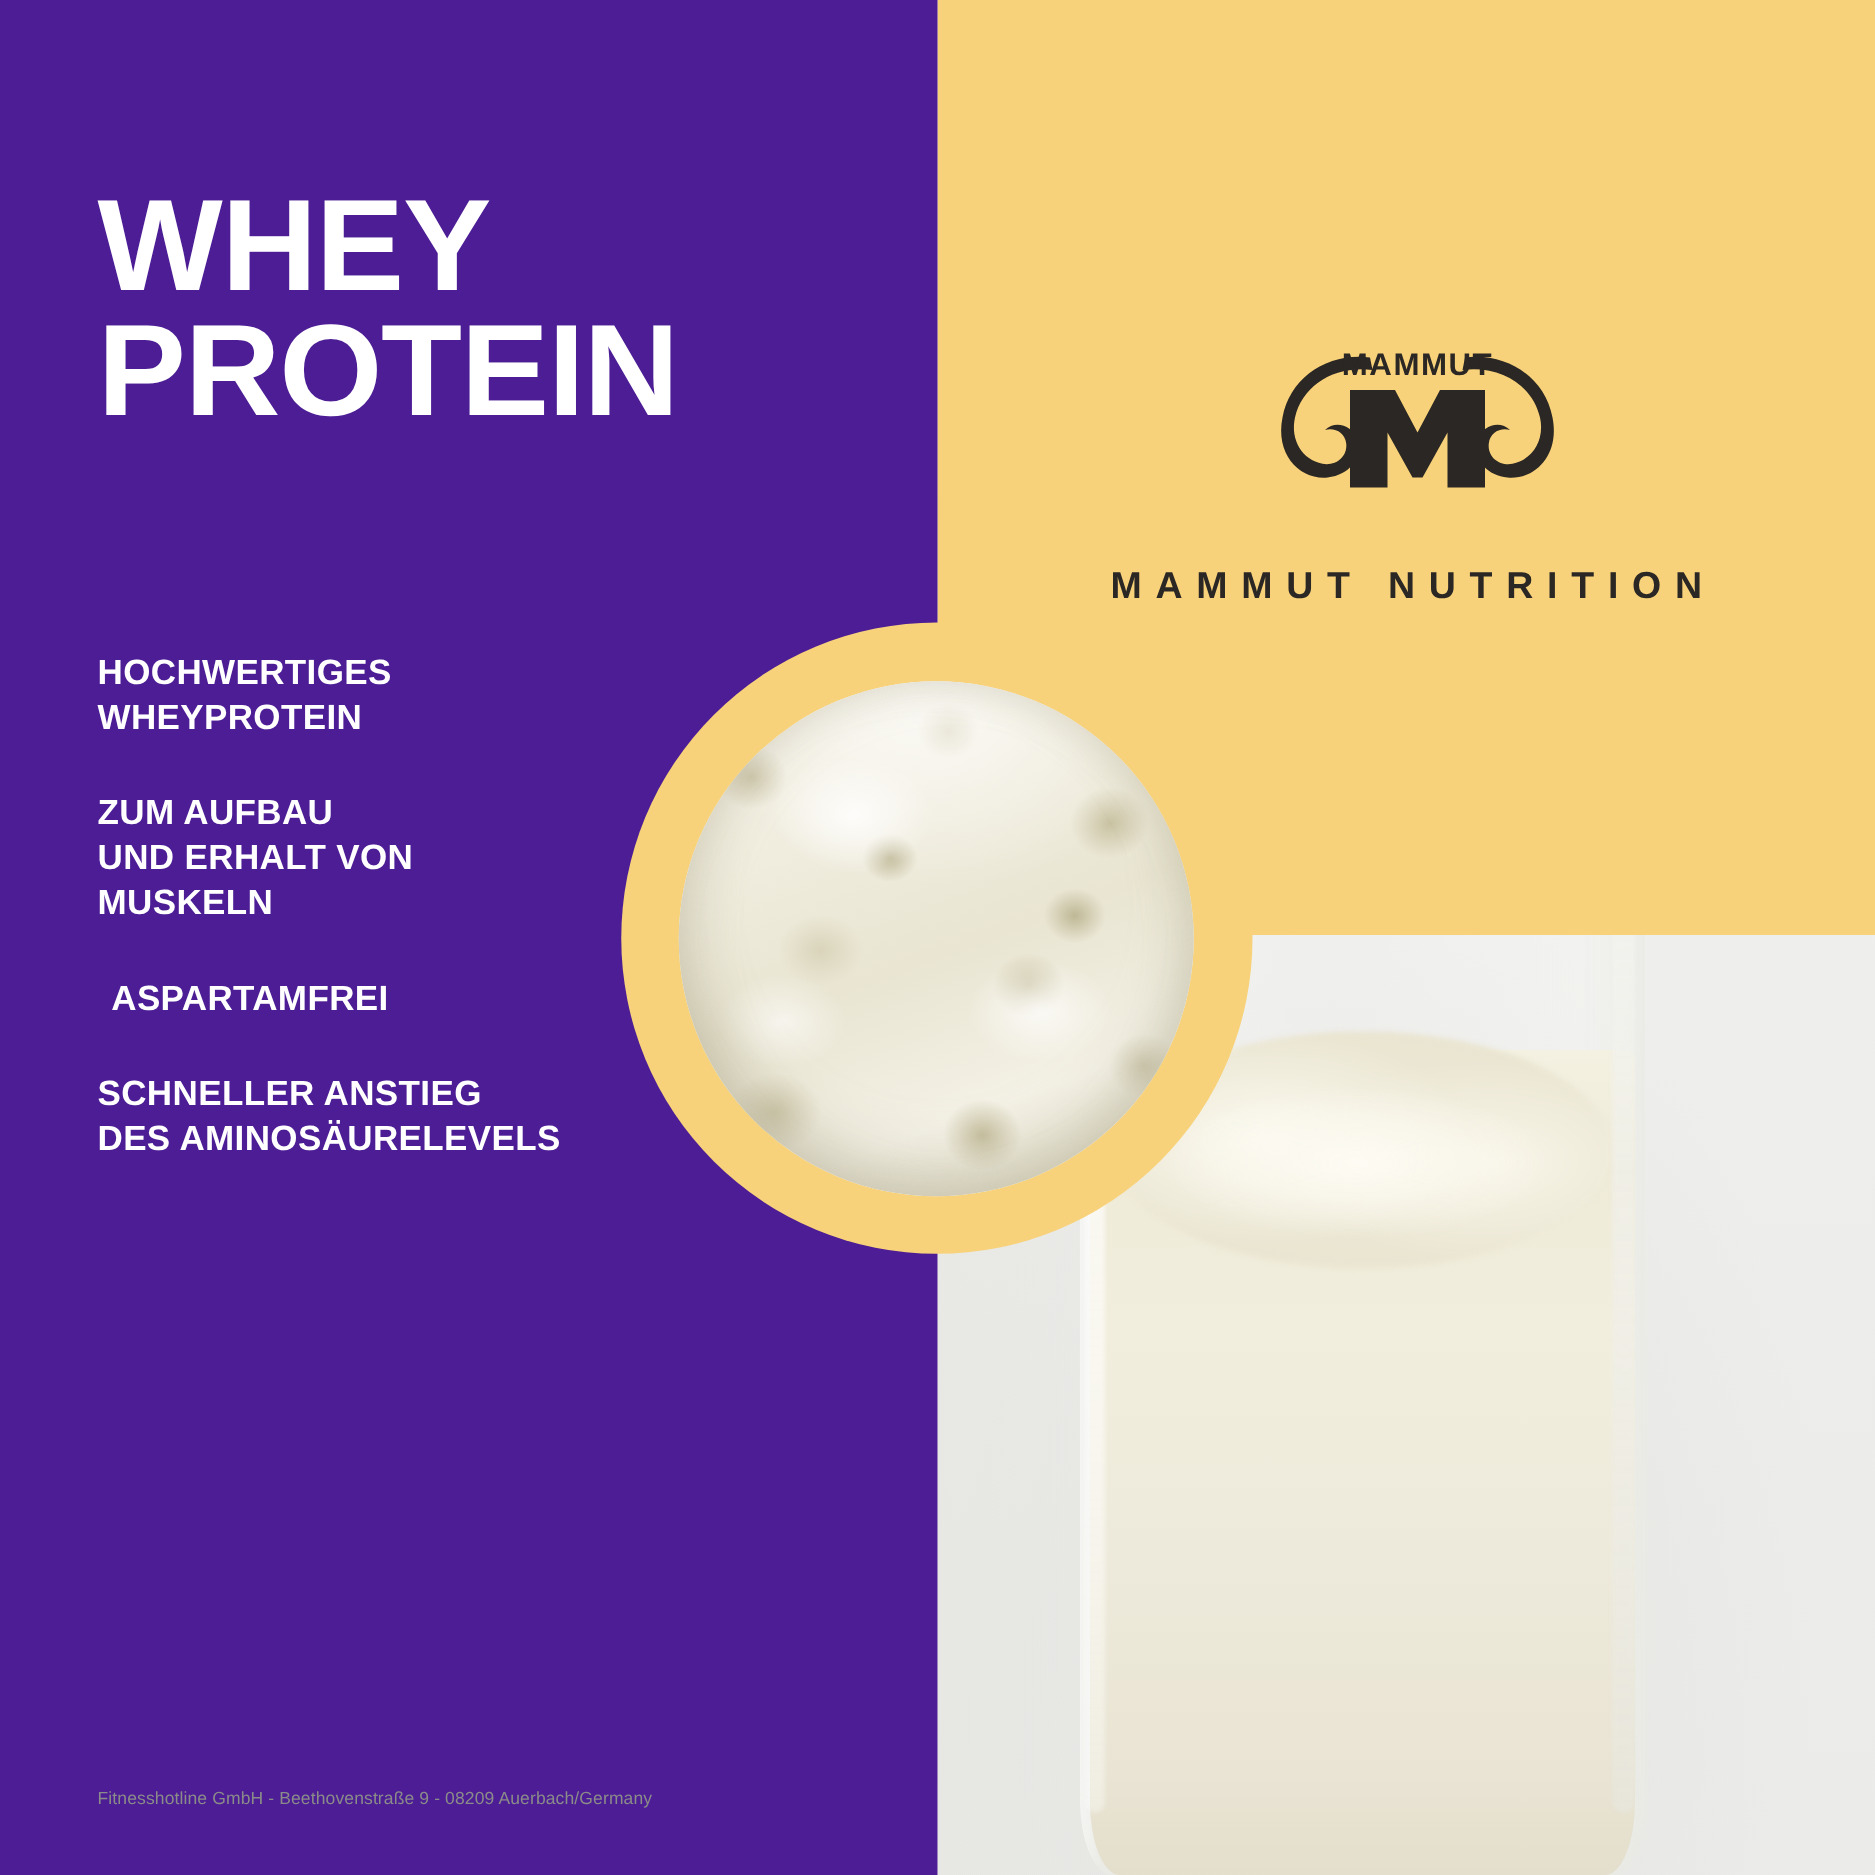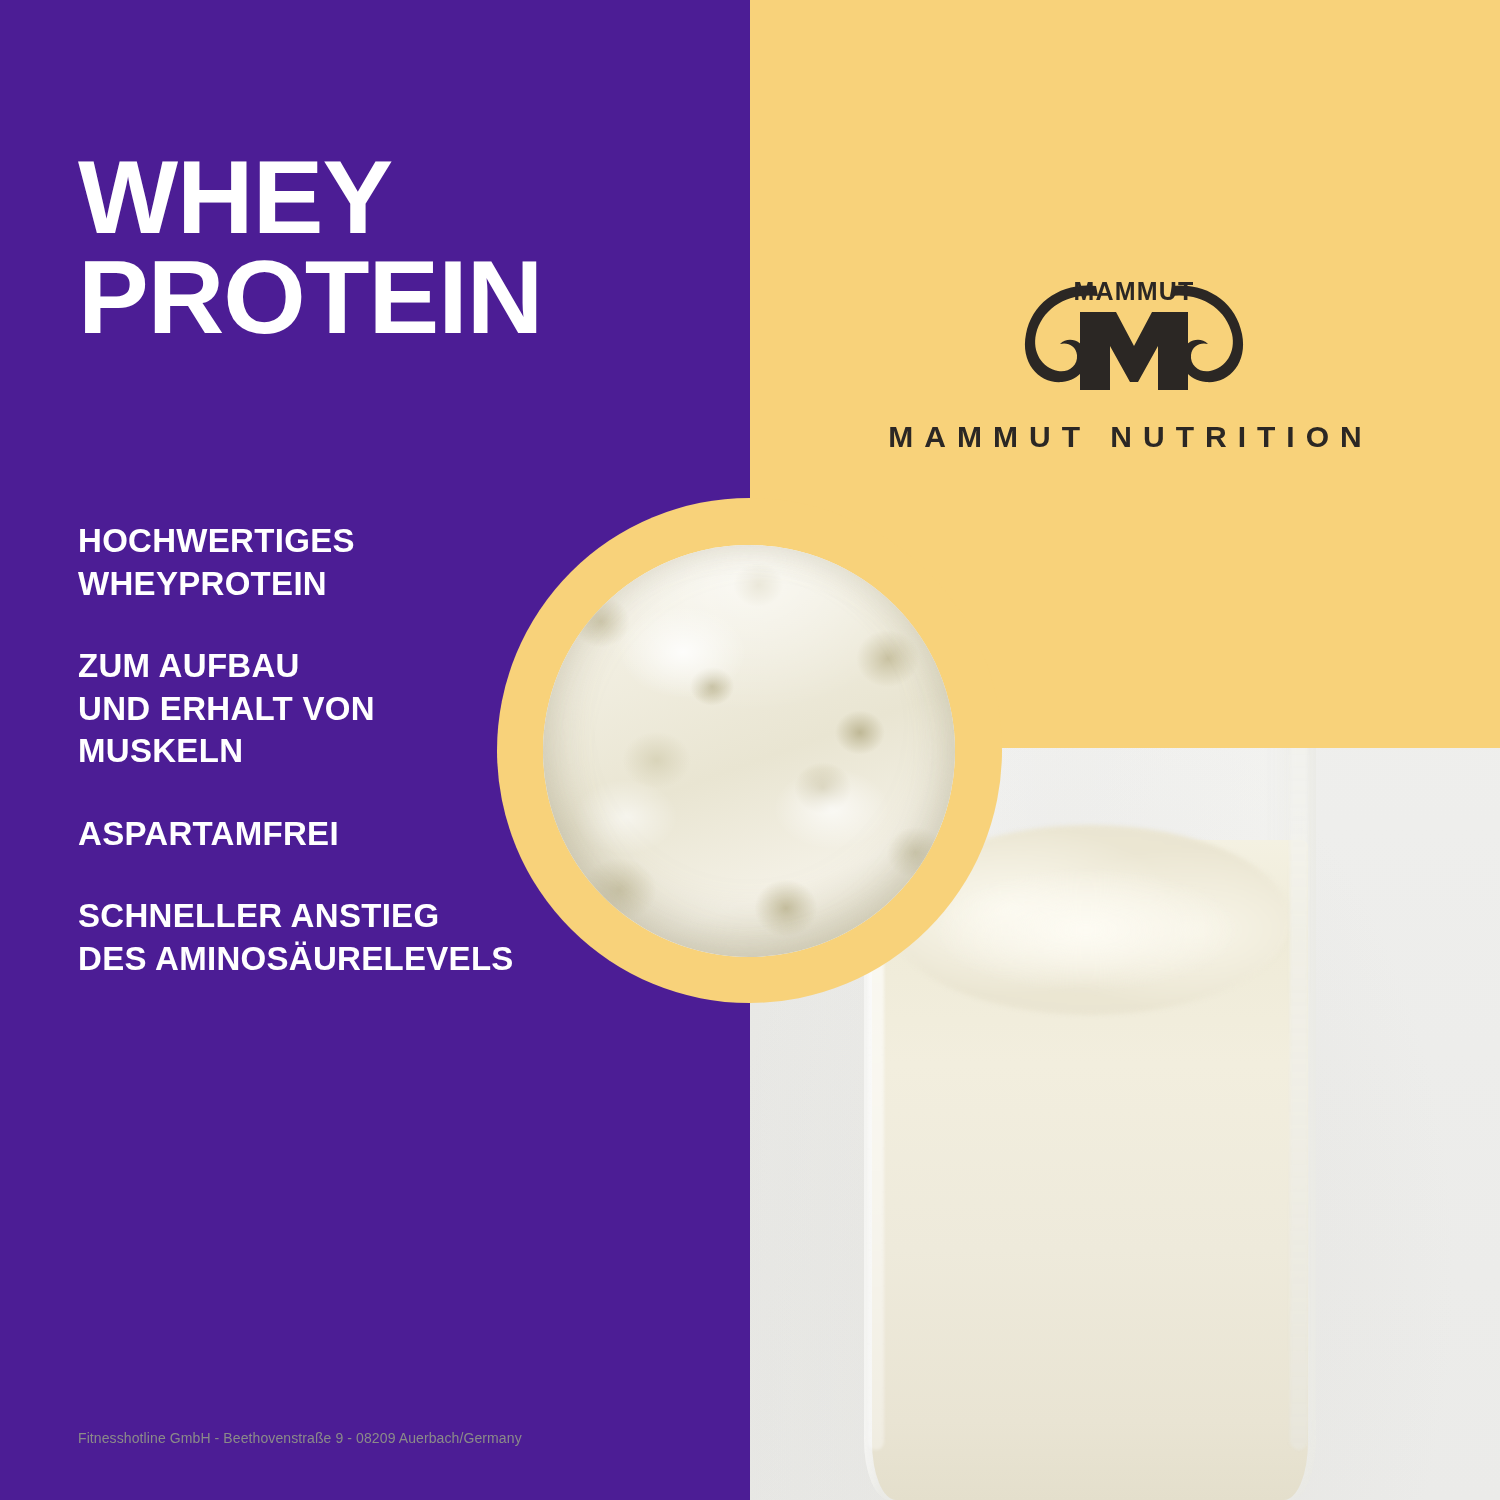--- a/index.html
+++ b/index.html
@@ -181,21 +181,21 @@
     white-space: pre-line;
   }
 
   .bullets {
     position: absolute;
     left: 78px; top: 520px;
     width: 560px;
   }
   .bullet {
     color: #ffffff;
-    font-size: 33px;
+    font-size: 28px;
     line-height: 1.29;
     font-weight: 700;
     letter-spacing: .3px;
     margin-bottom: 40px;
     white-space: pre-line;
   }
   .bullet:last-child { margin-bottom: 0; }
 
   .footer-note {
     position: absolute;
@@ -254,21 +254,21 @@
   }
 
   
   .logo-wrap {
     position: absolute;
     left: 1018px; top: 272px;
     width: 232px; height: 128px;
   }
   .brand-name {
     position: absolute;
-    left: 750px; top: 420px;
+    left: 750px; top: 452px;
     width: 750px;
     text-align: center;
     color: #241f1c;
     font-size: 30px;
     font-weight: 700;
     letter-spacing: 11px;
     text-indent: 11px;
   }
 </style>
 </head>
@@ -301,21 +301,21 @@
   <div class="dark-panel" style="background: #4c1d95;">
     <h1 class="headline" style="color: rgb(255, 255, 255);">WHEY
 PROTEIN</h1>
 
     <div class="bullets">
       <div class="bullet" style="color: rgb(255, 255, 255);">HOCHWERTIGES
 WHEYPROTEIN</div>
       <div class="bullet" style="color: rgb(255, 255, 255); margin-top: 13px;">ZUM AUFBAU
 UND ERHALT VON
 MUSKELN</div>
-      <div class="bullet" style="color: rgb(255, 255, 255);">ASPARTAMFREI</div>
+      <div class="bullet" style="color: rgb(255, 255, 255); margin-left: 11px;">ASPARTAMFREI</div>
       <div class="bullet" style="color: rgb(255, 255, 255);">SCHNELLER ANSTIEG
 DES AMINOSÄURELEVELS</div>
     </div>
 
     <div class="footer-note" style="color: rgb(139, 139, 137);">Fitnesshotline GmbH - Beethovenstraße 9 - 08209 Auerbach/Germany</div>
   </div>
 
   <div class="ring" style="background: rgb(248, 210, 122);"></div>
   <div class="powder-circle">
     <div class="powder-tex"></div>

